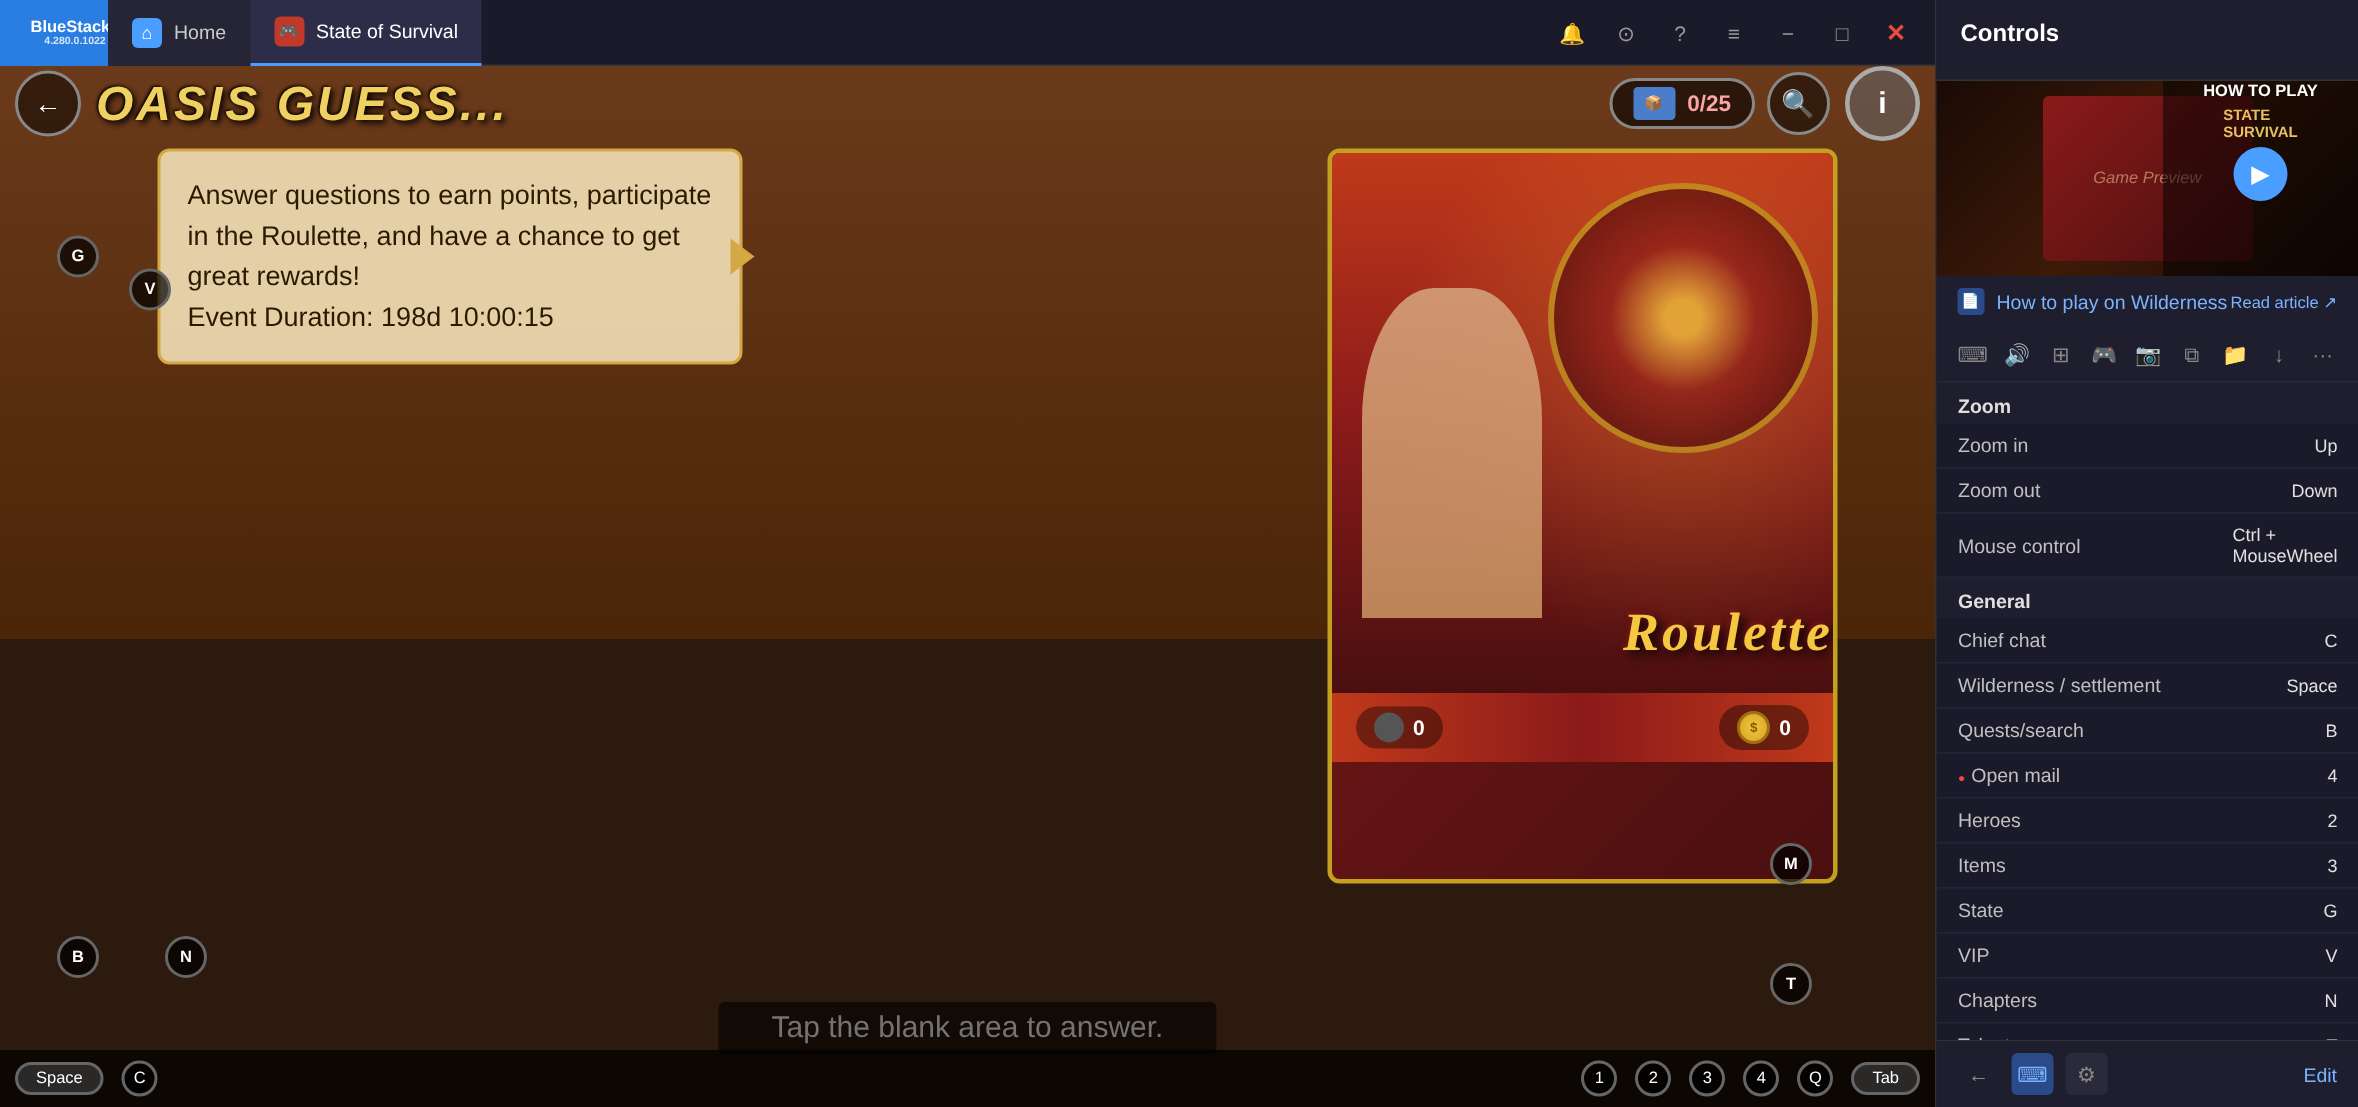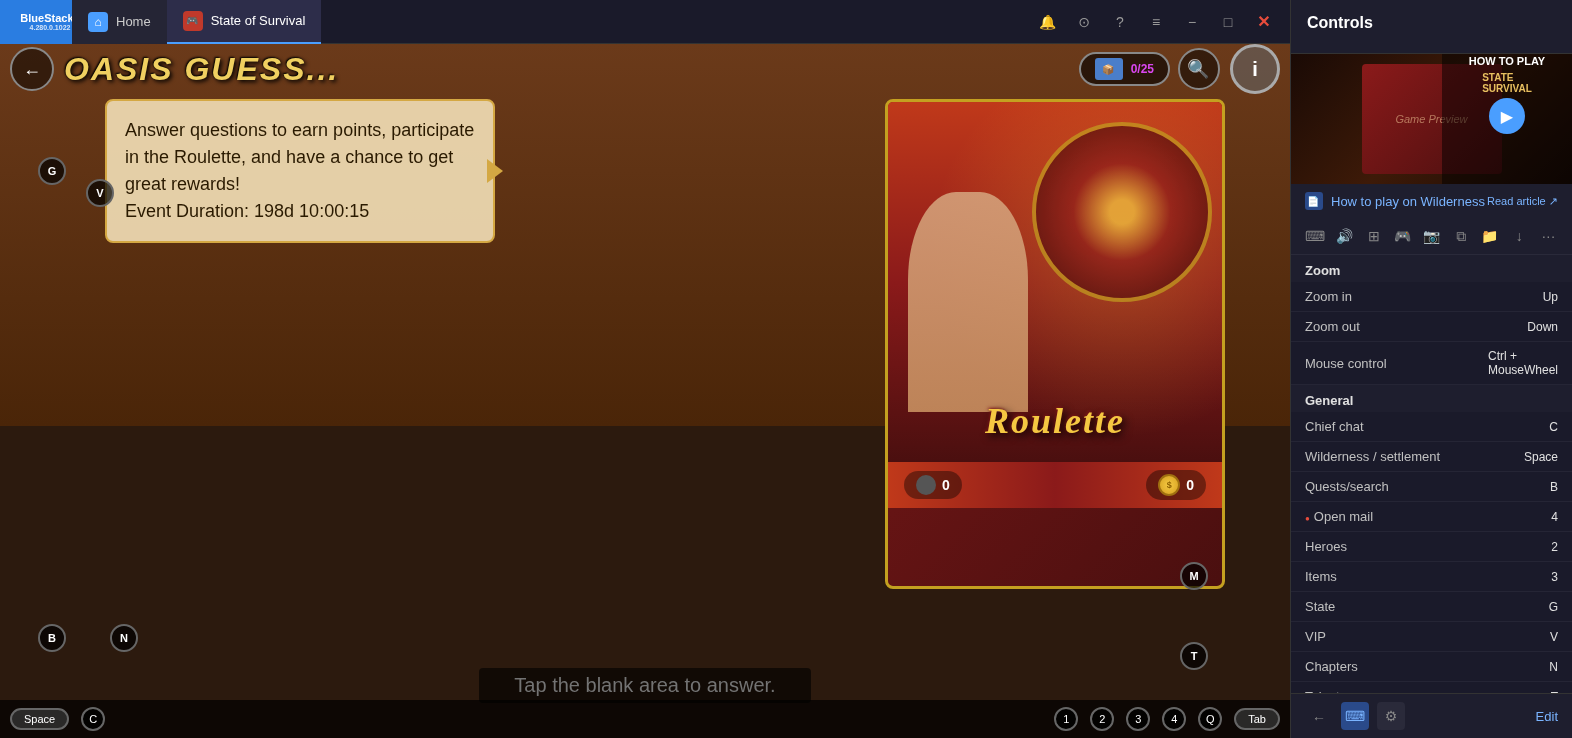--- a/index.html
+++ b/index.html
@@ -149,22 +149,22 @@
       height: 22px;
       background: #4a7eca;
       border-radius: 3px;
       display: flex;
       align-items: center;
       justify-content: center;
       color: white;
       font-size: 10px;
     }
     .score-text {
-      color: #d946ef;
-      font-size: 12px;
+      color: #fca5a5;
+      font-size: 15px;
       font-weight: bold;
       text-align: right;
     }
     .search-btn {
       width: 42px;
       height: 42px;
       background: rgba(0,0,0,0.5);
       border: 2px solid #888;
       border-radius: 50%;
       display: flex;
@@ -266,21 +266,21 @@
     .roulette-wheel-bg {
       position: absolute;
       inset: 0;
       background: radial-gradient(circle at 70% 40%, rgba(255,180,50,0.3) 0%, transparent 60%);
     }
     .roulette-label {
       position: absolute;
       bottom: 20px;
       left: 0;
       right: 0;
-      text-align: center;
+      text-align: right;
       font-size: 36px;
       font-weight: 900;
       color: #f5c842;
       text-shadow: 3px 3px 8px #000, -1px -1px 3px #8b1a1a;
       font-style: italic;
       letter-spacing: 2px;
       font-family: Georgia, serif;
     }
     .roulette-bottom {
       width: 100%;

